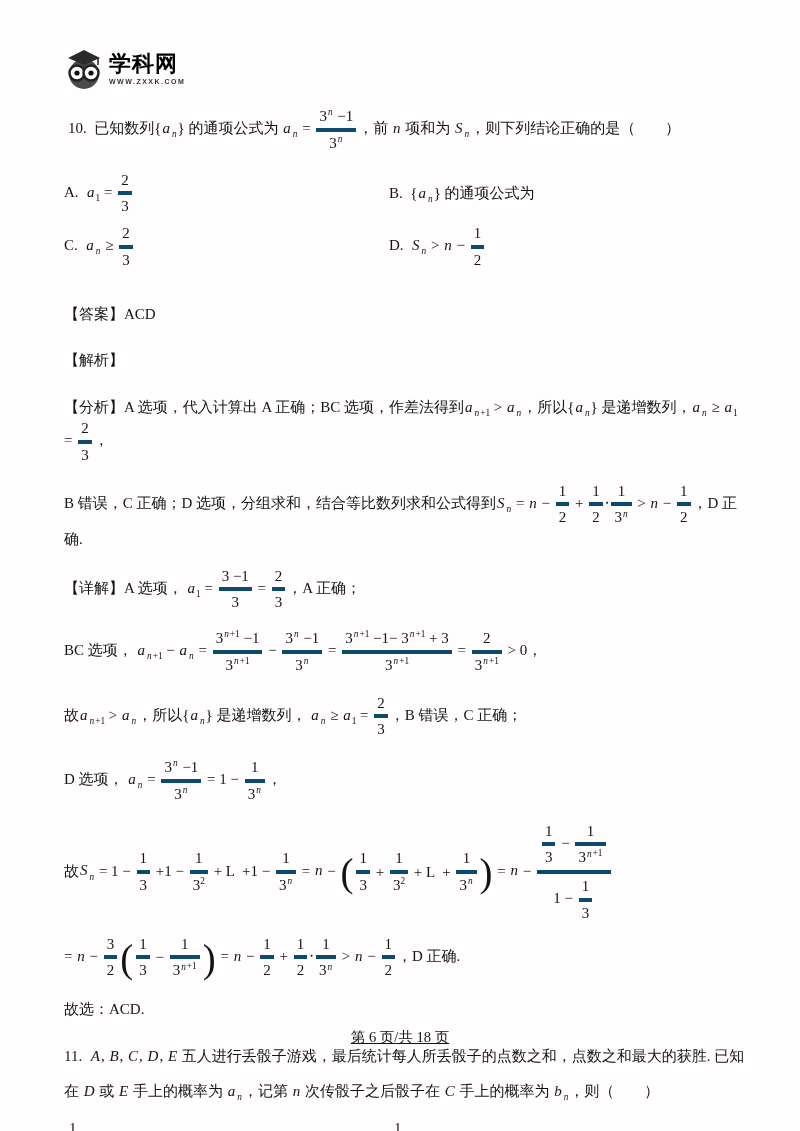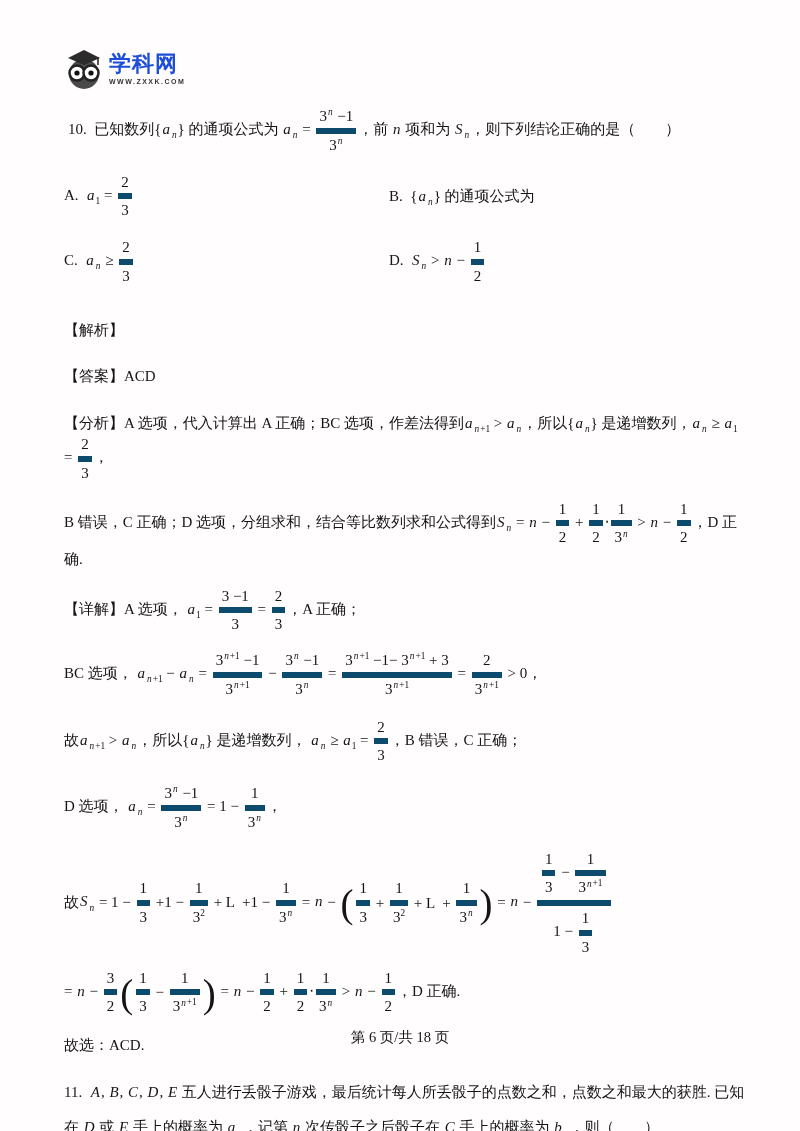--- a/index.html
+++ b/index.html
@@ -5,49 +5,49 @@
   html,body{margin:0;padding:0;background:#e8e8e8;}
   .page{width:800px;height:1131px;margin:0 auto;background:#fffdfd;position:relative;
         box-sizing:border-box;padding:46px 52px 0 64px;overflow:hidden;
         font-family:"Liberation Serif",serif;color:#141414;}
   
   .logos{display:flex;align-items:flex-start;gap:26px;margin-bottom:14px;}
   .logo{display:flex;align-items:center;gap:3px;}
   .logo svg{display:block;}
   .logo-text{display:flex;flex-direction:column;line-height:1;}
   .logo-name{font-family:"Liberation Sans",sans-serif;font-weight:bold;font-size:22px;
-             color:#1d4ed8;letter-spacing:1px;}
+             color:#000000;letter-spacing:1px;}
   .logo-url{font-family:"Liberation Sans",sans-serif;font-weight:bold;font-size:7px;
             color:#333;letter-spacing:1.5px;margin-top:3px;}
   
   .mline{margin:0;font-size:15px;line-height:1.5;white-space:pre-wrap;}
   .mi{font-style:italic;padding:0 1px;}
   .mt{}
   .msub{font-size:62%;vertical-align:-0.45em;line-height:1;}
   .msup{font-size:62%;vertical-align:0.6em;line-height:1;}
   .mfrac{display:inline-flex;flex-direction:column;vertical-align:middle;
          text-align:center;margin:0 2px;}
-  .mfrac .num{display:block;padding:1px 3px 2px;border-bottom:6px solid #0c4a6e;line-height:1.25;}
+  .mfrac .num{display:block;padding:1px 3px 2px;border-bottom:4px solid #0c4a6e;line-height:1.25;}
   .mfrac .den{display:block;padding:2px 3px 1px;line-height:1.25;}
   .mpar{display:inline-flex;align-items:center;vertical-align:middle;}
   .pstretch{font-size:260%;font-weight:200;line-height:0.9;transform:scaleY(1.05);padding:0 1px;}
   .pinner{display:inline-flex;align-items:center;}
   
   .gap-a{margin:4px 4px 16px;}
-  .gap-b{margin:0 0 16px;}
+  .gap-b{margin:0 0 6px;}
   .gap-c{margin:0 0 32px;}
   .gap-d{margin:0 0 24px;}
   .gap-e{margin:9px 0 15px;}
   .gap-f{margin:0 0 17px;}
   .gap-g{margin:0 0 13px;}
   .gap-h{margin:0 0 9px;}
   .optrow{display:grid;grid-template-columns:325px 1fr;align-items:center;}
   
   .footer{position:absolute;left:0;right:0;bottom:84px;text-align:center;
-          font-size:14.5px;color:#141414;}
+          font-size:14.5px;color:#141414;text-decoration:underline;}
 </style>
 </head>
 <body>
 
 <div class="page">
 
   <header class="logos">
     <div class="logo">
       <span>
         <svg width="42" height="46" viewBox="0 0 42 46">
@@ -73,22 +73,22 @@
 
     <div class="optrow gap-b">
       <p class="mline"><span class="mt">A.  </span><span class="mi">a</span><span class="msub"><span class="mt">1</span></span><span class="mt"> = </span><span class="mfrac"><span class="num"><span class="mt">2</span></span><span class="den"><span class="mt">3</span></span></span></p>
       <p class="mline"><span class="mt">B.  </span><span class="mt">{</span><span class="mi">a</span><span class="msub"><span class="mi">n</span></span><span class="mt">} 的通项公式为</span></p>
     </div>
     <div class="optrow gap-c">
       <p class="mline"><span class="mt">C.  </span><span class="mi">a</span><span class="msub"><span class="mi">n</span></span><span class="mt"> ≥ </span><span class="mfrac"><span class="num"><span class="mt">2</span></span><span class="den"><span class="mt">3</span></span></span></p>
       <p class="mline"><span class="mt">D.  </span><span class="mi">S</span><span class="msub"><span class="mi">n</span></span><span class="mt"> &gt; </span><span class="mi">n</span><span class="mt"> − </span><span class="mfrac"><span class="num"><span class="mt">1</span></span><span class="den"><span class="mt">2</span></span></span></p>
     </div>
 
+    <p class="mline gap-d"><span class="mt">【答案】ACD</span></p>
     <p class="mline gap-d"><span class="mt">【解析】</span></p>
-    <p class="mline gap-d"><span class="mt">【答案】ACD</span></p>
     <p class="mline gap-e"><span class="mt">【分析】A 选项，代入计算出 A 正确；BC 选项，作差法得到</span><span class="mi">a</span><span class="msub"><span class="mi">n</span><span class="mt">+1</span></span><span class="mt"> &gt; </span><span class="mi">a</span><span class="msub"><span class="mi">n</span></span><span class="mt">，所以</span><span class="mt">{</span><span class="mi">a</span><span class="msub"><span class="mi">n</span></span><span class="mt">} 是递增数列，</span><span class="mi">a</span><span class="msub"><span class="mi">n</span></span><span class="mt"> ≥ </span><span class="mi">a</span><span class="msub"><span class="mt">1</span></span><span class="mt"> = </span><span class="mfrac"><span class="num"><span class="mt">2</span></span><span class="den"><span class="mt">3</span></span></span><span class="mt">，</span></p>
     <p class="mline gap-e"><span class="mt">B 错误，C 正确；D 选项，分组求和，结合等比数列求和公式得到</span><span class="mi">S</span><span class="msub"><span class="mi">n</span></span><span class="mt"> = </span><span class="mi">n</span><span class="mt"> − </span><span class="mfrac"><span class="num"><span class="mt">1</span></span><span class="den"><span class="mt">2</span></span></span><span class="mt"> + </span><span class="mfrac"><span class="num"><span class="mt">1</span></span><span class="den"><span class="mt">2</span></span></span><span class="mt">⋅</span><span class="mfrac"><span class="num"><span class="mt">1</span></span><span class="den"><span class="mt">3</span><span class="msup"><span class="mi">n</span></span></span></span><span class="mt"> &gt; </span><span class="mi">n</span><span class="mt"> − </span><span class="mfrac"><span class="num"><span class="mt">1</span></span><span class="den"><span class="mt">2</span></span></span><span class="mt">，D 正确.</span></p>
     <p class="mline gap-e"><span class="mt">【详解】A 选项， </span><span class="mi">a</span><span class="msub"><span class="mt">1</span></span><span class="mt"> = </span><span class="mfrac"><span class="num"><span class="mt">3 −1</span></span><span class="den"><span class="mt">3</span></span></span><span class="mt"> = </span><span class="mfrac"><span class="num"><span class="mt">2</span></span><span class="den"><span class="mt">3</span></span></span><span class="mt">，A 正确；</span></p>
     <p class="mline gap-f"><span class="mt">BC 选项， </span><span class="mi">a</span><span class="msub"><span class="mi">n</span><span class="mt">+1</span></span><span class="mt"> − </span><span class="mi">a</span><span class="msub"><span class="mi">n</span></span><span class="mt"> = </span><span class="mfrac"><span class="num"><span class="mt">3</span><span class="msup"><span class="mi">n</span><span class="mt">+1</span></span><span class="mt"> −1</span></span><span class="den"><span class="mt">3</span><span class="msup"><span class="mi">n</span><span class="mt">+1</span></span></span></span><span class="mt"> − </span><span class="mfrac"><span class="num"><span class="mt">3</span><span class="msup"><span class="mi">n</span></span><span class="mt"> −1</span></span><span class="den"><span class="mt">3</span><span class="msup"><span class="mi">n</span></span></span></span><span class="mt"> = </span><span class="mfrac"><span class="num"><span class="mt">3</span><span class="msup"><span class="mi">n</span><span class="mt">+1</span></span><span class="mt"> −1− 3</span><span class="msup"><span class="mi">n</span><span class="mt">+1</span></span><span class="mt"> + 3</span></span><span class="den"><span class="mt">3</span><span class="msup"><span class="mi">n</span><span class="mt">+1</span></span></span></span><span class="mt"> = </span><span class="mfrac"><span class="num"><span class="mt">2</span></span><span class="den"><span class="mt">3</span><span class="msup"><span class="mi">n</span><span class="mt">+1</span></span></span></span><span class="mt"> &gt; 0，</span></p>
     <p class="mline gap-f"><span class="mt">故</span><span class="mi">a</span><span class="msub"><span class="mi">n</span><span class="mt">+1</span></span><span class="mt"> &gt; </span><span class="mi">a</span><span class="msub"><span class="mi">n</span></span><span class="mt">，所以</span><span class="mt">{</span><span class="mi">a</span><span class="msub"><span class="mi">n</span></span><span class="mt">} 是递增数列， </span><span class="mi">a</span><span class="msub"><span class="mi">n</span></span><span class="mt"> ≥ </span><span class="mi">a</span><span class="msub"><span class="mt">1</span></span><span class="mt"> = </span><span class="mfrac"><span class="num"><span class="mt">2</span></span><span class="den"><span class="mt">3</span></span></span><span class="mt">，B 错误，C 正确；</span></p>
     <p class="mline gap-e"><span class="mt">D 选项， </span><span class="mi">a</span><span class="msub"><span class="mi">n</span></span><span class="mt"> = </span><span class="mfrac"><span class="num"><span class="mt">3</span><span class="msup"><span class="mi">n</span></span><span class="mt"> −1</span></span><span class="den"><span class="mt">3</span><span class="msup"><span class="mi">n</span></span></span></span><span class="mt"> = 1 − </span><span class="mfrac"><span class="num"><span class="mt">1</span></span><span class="den"><span class="mt">3</span><span class="msup"><span class="mi">n</span></span></span></span><span class="mt">，</span></p>
     <p class="mline gap-h"><span class="mt">故</span><span class="mi">S</span><span class="msub"><span class="mi">n</span></span><span class="mt"> = 1 − </span><span class="mfrac"><span class="num"><span class="mt">1</span></span><span class="den"><span class="mt">3</span></span></span><span class="mt"> +1 − </span><span class="mfrac"><span class="num"><span class="mt">1</span></span><span class="den"><span class="mt">3</span><span class="msup"><span class="mt">2</span></span></span></span><span class="mt"> + L  +1 − </span><span class="mfrac"><span class="num"><span class="mt">1</span></span><span class="den"><span class="mt">3</span><span class="msup"><span class="mi">n</span></span></span></span><span class="mt"> = </span><span class="mi">n</span><span class="mt"> − </span><span class="mpar"><span class="pstretch">(</span><span class="pinner"><span class="mfrac"><span class="num"><span class="mt">1</span></span><span class="den"><span class="mt">3</span></span></span><span class="mt"> + </span><span class="mfrac"><span class="num"><span class="mt">1</span></span><span class="den"><span class="mt">3</span><span class="msup"><span class="mt">2</span></span></span></span><span class="mt"> + L  + </span><span class="mfrac"><span class="num"><span class="mt">1</span></span><span class="den"><span class="mt">3</span><span class="msup"><span class="mi">n</span></span></span></span></span><span class="pstretch">)</span></span><span class="mt"> = </span><span class="mi">n</span><span class="mt"> − </span><span class="mfrac"><span class="num"><span class="mfrac"><span class="num"><span class="mt">1</span></span><span class="den"><span class="mt">3</span></span></span><span class="mt"> − </span><span class="mfrac"><span class="num"><span class="mt">1</span></span><span class="den"><span class="mt">3</span><span class="msup"><span class="mi">n</span><span class="mt">+1</span></span></span></span></span><span class="den"><span class="mt">1 − </span><span class="mfrac"><span class="num"><span class="mt">1</span></span><span class="den"><span class="mt">3</span></span></span></span></span></p>
     <p class="mline gap-f"><span class="mt">= </span><span class="mi">n</span><span class="mt"> − </span><span class="mfrac"><span class="num"><span class="mt">3</span></span><span class="den"><span class="mt">2</span></span></span><span class="mpar"><span class="pstretch">(</span><span class="pinner"><span class="mfrac"><span class="num"><span class="mt">1</span></span><span class="den"><span class="mt">3</span></span></span><span class="mt"> − </span><span class="mfrac"><span class="num"><span class="mt">1</span></span><span class="den"><span class="mt">3</span><span class="msup"><span class="mi">n</span><span class="mt">+1</span></span></span></span></span><span class="pstretch">)</span></span><span class="mt"> = </span><span class="mi">n</span><span class="mt"> − </span><span class="mfrac"><span class="num"><span class="mt">1</span></span><span class="den"><span class="mt">2</span></span></span><span class="mt"> + </span><span class="mfrac"><span class="num"><span class="mt">1</span></span><span class="den"><span class="mt">2</span></span></span><span class="mt">⋅</span><span class="mfrac"><span class="num"><span class="mt">1</span></span><span class="den"><span class="mt">3</span><span class="msup"><span class="mi">n</span></span></span></span><span class="mt"> &gt; </span><span class="mi">n</span><span class="mt"> − </span><span class="mfrac"><span class="num"><span class="mt">1</span></span><span class="den"><span class="mt">2</span></span></span><span class="mt">，D 正确.</span></p>
     <p class="mline gap-d"><span class="mt">故选：ACD.</span></p>
 

